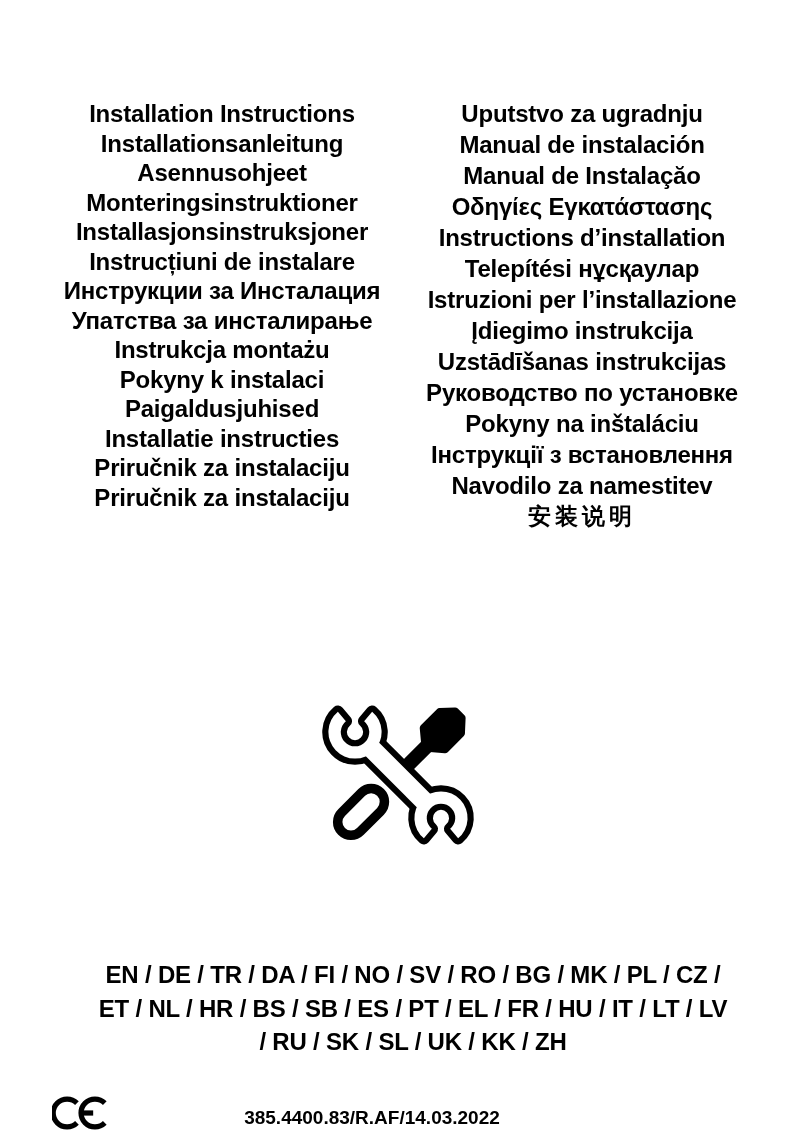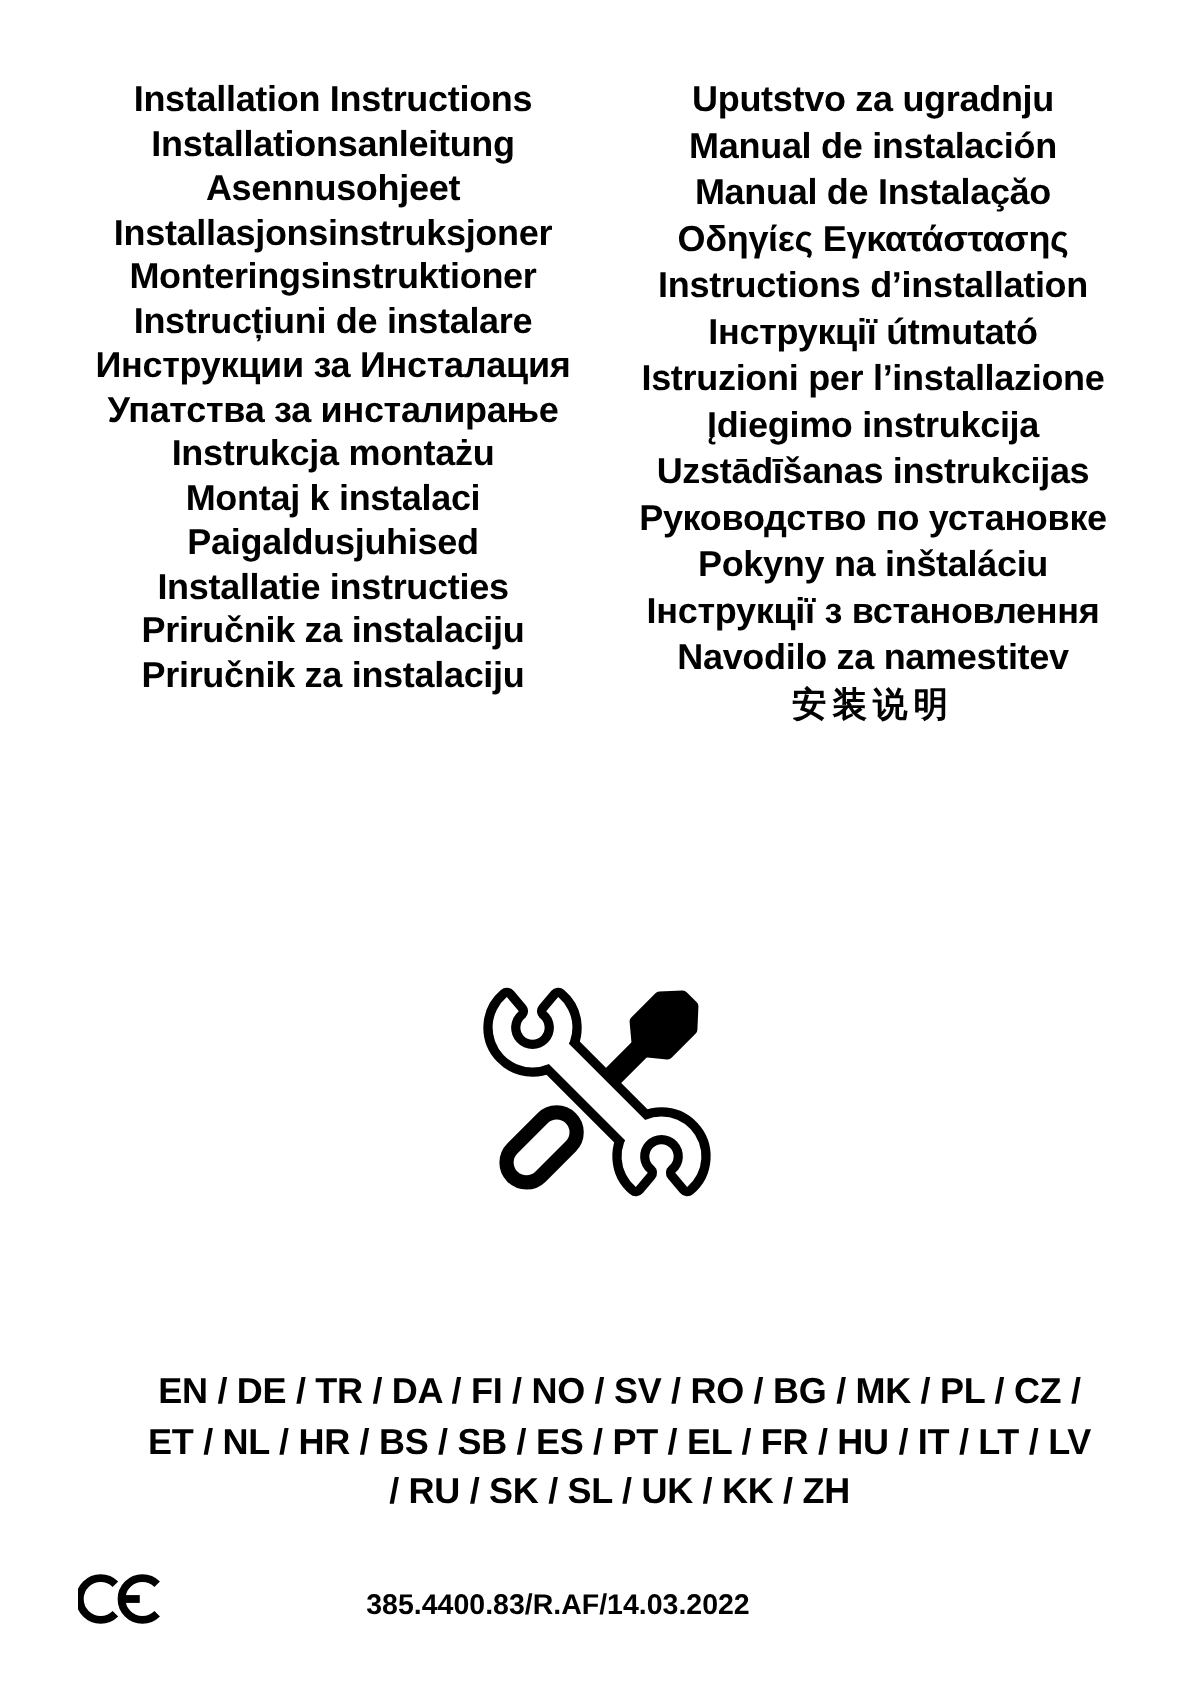--- a/index.html
+++ b/index.html
@@ -4,21 +4,21 @@
 <style>
   * { margin:0; padding:0; box-sizing:border-box; }
   html,body { width:802px; height:1138px; }
   body {
     background:#ffffff;
     font-family:"Liberation Sans","DejaVu Sans",sans-serif;
     color:#000;
     position:relative;
     overflow:hidden;
   }
-  .page { position:absolute; inset:0; background:#fff; }
+  .page { position:absolute; inset:0; background:#fff;margin-top:47px; }
 
   .col { position:absolute; text-align:center; }
   .col-left  { left:40px;  top:52px; width:364px; font-size:24px; line-height:29.5px; }
   .col-right { left:396px; top:51px; width:372px; font-size:24px; line-height:31px; }
   .tline { font-weight:700; white-space:nowrap; letter-spacing:-0.2px; }
   .col-right .tline:last-child { letter-spacing:4px; font-size:23px; }
 
   .tools-wrap { position:absolute; left:303px; top:633px; width:190px; height:190px; }
 
   .lang-codes {
@@ -38,40 +38,40 @@
 </style>
 </head>
 <body>
 
 <div class="page">
 
   <div class="col col-left">
       <div class="tline">Installation Instructions</div>
       <div class="tline">Installationsanleitung</div>
       <div class="tline">Asennusohjeet</div>
+      <div class="tline">Monteringsinstruktioner</div>
       <div class="tline">Installasjonsinstruksjoner</div>
-      <div class="tline">Monteringsinstruktioner</div>
       <div class="tline">Instrucțiuni de instalare</div>
       <div class="tline">Инструкции за Инсталация</div>
       <div class="tline">Упатства за инсталирање</div>
       <div class="tline">Instrukcja montażu</div>
-      <div class="tline">Montaj k instalaci</div>
+      <div class="tline">Pokyny k instalaci</div>
       <div class="tline">Paigaldusjuhised</div>
       <div class="tline">Installatie instructies</div>
       <div class="tline">Priručnik za instalaciju</div>
       <div class="tline">Priručnik za instalaciju</div>
     </div>
 
   <div class="col col-right">
       <div class="tline">Uputstvo za ugradnju</div>
       <div class="tline">Manual de instalación</div>
       <div class="tline">Manual de Instalaçăo</div>
       <div class="tline">Οδηγίες Εγκατάστασης</div>
       <div class="tline">Instructions d’installation</div>
-      <div class="tline">Інструкції útmutató</div>
+      <div class="tline">Telepítési нұсқаулар</div>
       <div class="tline">Istruzioni per l’installazione</div>
       <div class="tline">Įdiegimo instrukcija</div>
       <div class="tline">Uzstādīšanas instrukcijas</div>
       <div class="tline">Руководство по установке</div>
       <div class="tline">Pokyny na inštaláciu</div>
       <div class="tline">Інструкції з встановлення</div>
       <div class="tline">Navodilo za namestitev</div>
       <div class="tline">安装说明</div>
     </div>
 

